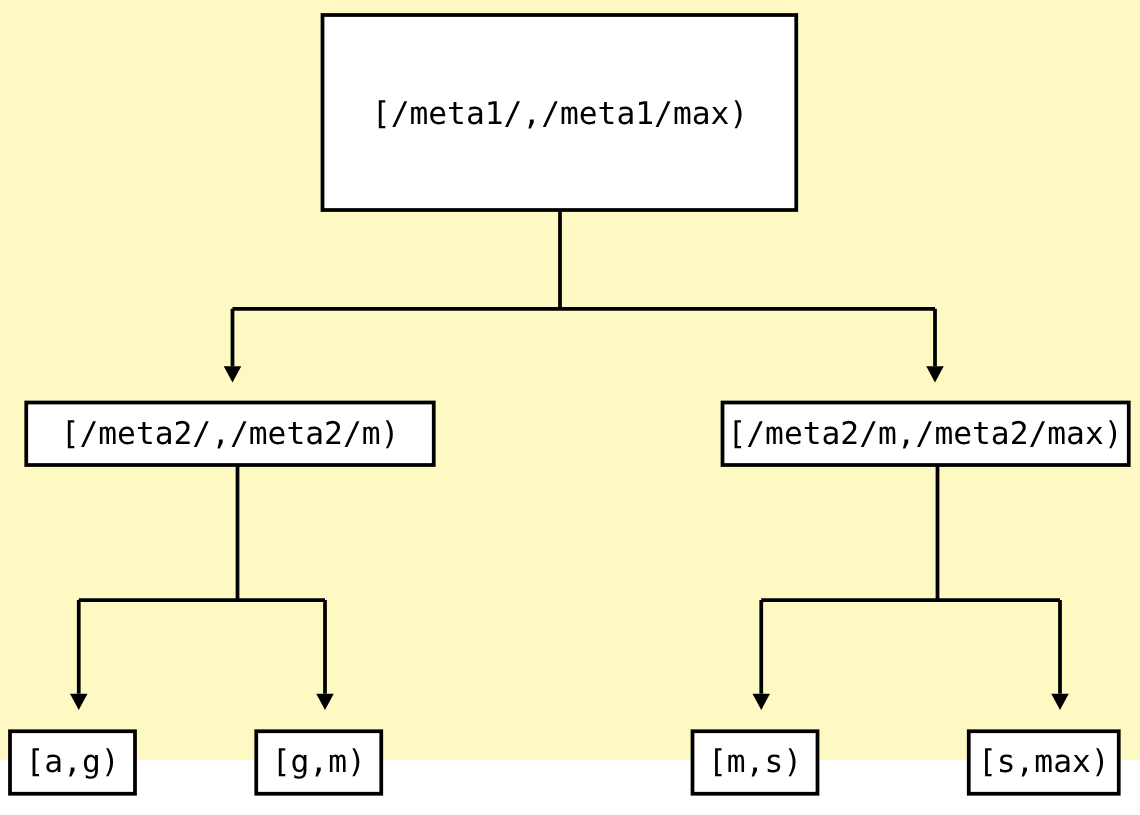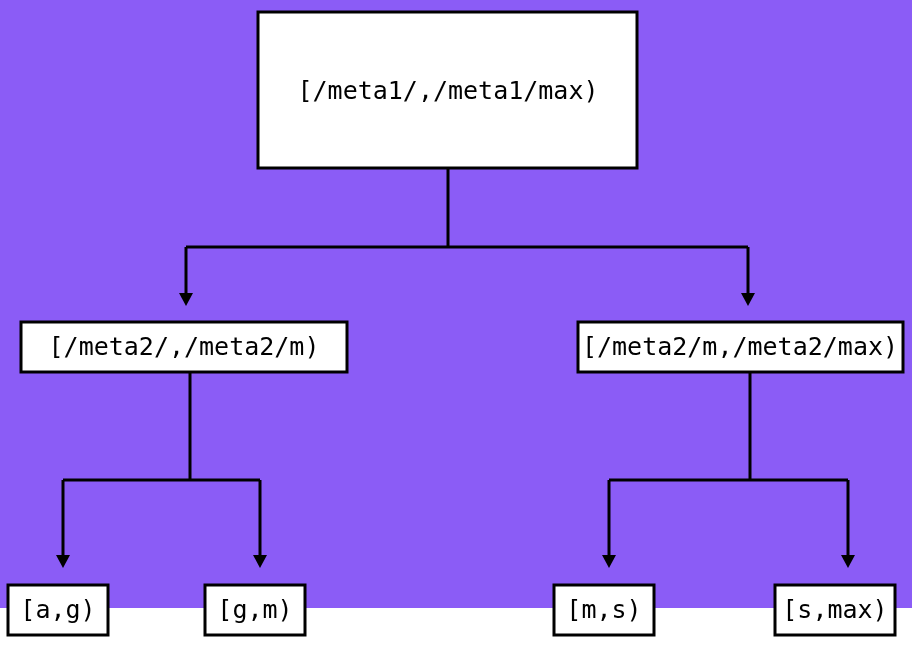--- a/index.html
+++ b/index.html
@@ -10,21 +10,21 @@
   body {
     width: 912px;
     height: 652px;
     font-family: "DejaVu Sans Mono", "Liberation Mono", monospace;
     overflow: hidden;
   }
   #diagram-root {
     position: relative;
     width: 912px;
     height: 608px;
-    background: #8b5cf6;
+    background: #fef9c3;
   }
   svg.tree-canvas {
     position: absolute;
     top: 0;
     left: 0;
     width: 912px;
     height: 652px;
     display: block;
   }
   .node-box {

